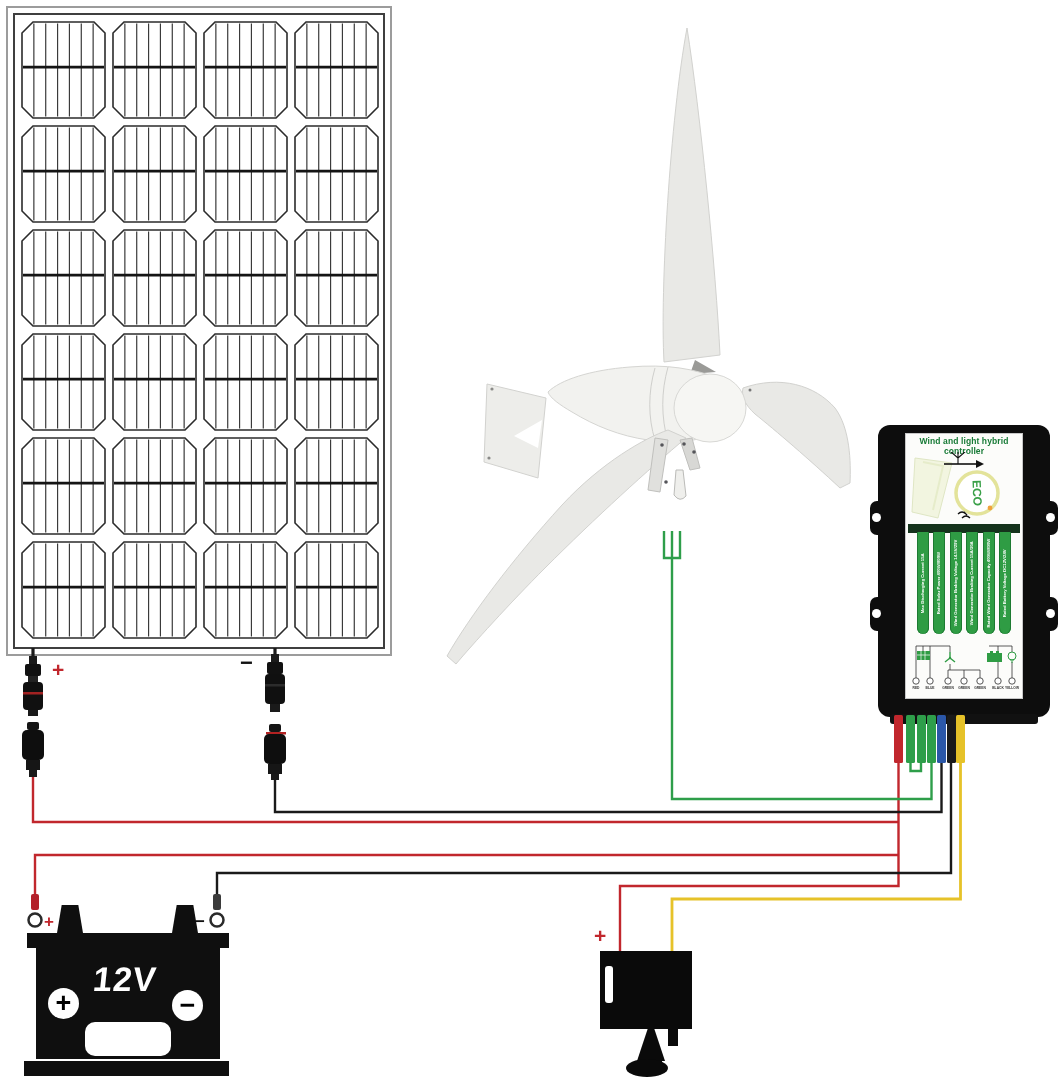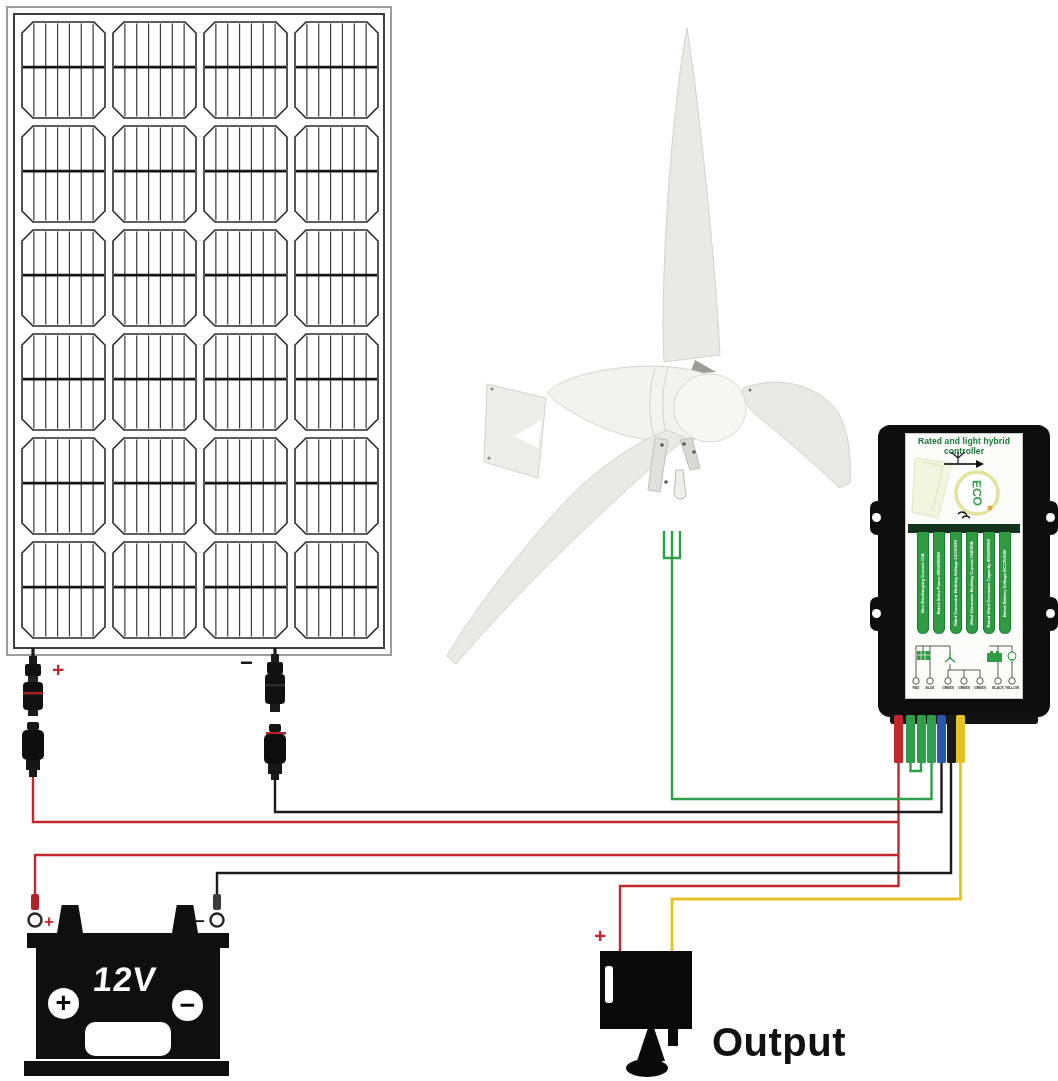--- a/index.html
+++ b/index.html
@@ -383,21 +383,21 @@
   <div class="abs ctl-ear ear-l" style="left:870px;top:597px;"></div>
   <div class="abs ctl-ear ear-r" style="left:1044px;top:501px;"></div>
   <div class="abs ctl-ear ear-r" style="left:1044px;top:597px;"></div>
   <div class="abs ctl-hole" style="left:872px;top:513px;"></div>
   <div class="abs ctl-hole" style="left:872px;top:609px;"></div>
   <div class="abs ctl-hole" style="left:1046px;top:513px;"></div>
   <div class="abs ctl-hole" style="left:1046px;top:609px;"></div>
   <div class="abs" id="ctl-strip"></div>
 
   <div class="abs" id="ctl-label"></div>
-  <div class="abs" id="ctl-title">Rated and light hybrid controller</div>
+  <div class="abs" id="ctl-title">Wind and light hybrid controller</div>
 
   <svg class="abs" style="left:905px;top:452px;" width="118" height="72" viewBox="0 0 118 72">
     <path d="M10,6 L47,11 L33,66 L7,60 Z" fill="#f2f5e0" stroke="#dfe6c4" stroke-width="1"></path>
     <path d="M18,10 L38,14 L28,58" fill="none" stroke="#e6ecca" stroke-width="2"></path>
     <path d="M39,12 H71" stroke="#111" stroke-width="1.6" fill="none"></path>
     <path d="M71,8 L79,12 L71,16 Z" fill="#111"></path>
     <path d="M53,0 V12 M53,6 L45,-1 M53,6 L61,-1" stroke="#111" stroke-width="1.1" fill="none"></path>
     <circle cx="72" cy="41" r="21" fill="#fff" stroke="#e3e39a" stroke-width="3.5"></circle>
     <text x="72" y="45" transform="rotate(88 72 41)" text-anchor="middle" font-size="12" font-weight="bold" fill="#3aa048" font-family="Liberation Sans, sans-serif">ECO</text>
     <circle cx="85" cy="56" r="2.4" fill="#f0a23c"></circle>
@@ -497,15 +497,14 @@
   </div>
   <div class="abs" id="bat-slot"></div>
 
   <span class="abs sign" style="left:594px;top:924px;font-size:21px;color:#c1272d;">+</span>
   <div class="abs" id="out-box"></div>
   <div class="abs" id="out-slot"></div>
   <div class="abs" id="out-tab"></div>
   <div class="abs" id="out-cone"></div>
   <div class="abs" id="out-step"></div>
   <div class="abs" id="out-base"></div>
-  <div class="abs" id="out-text">Output</div>
 
 </div>
 
 </body></html>

